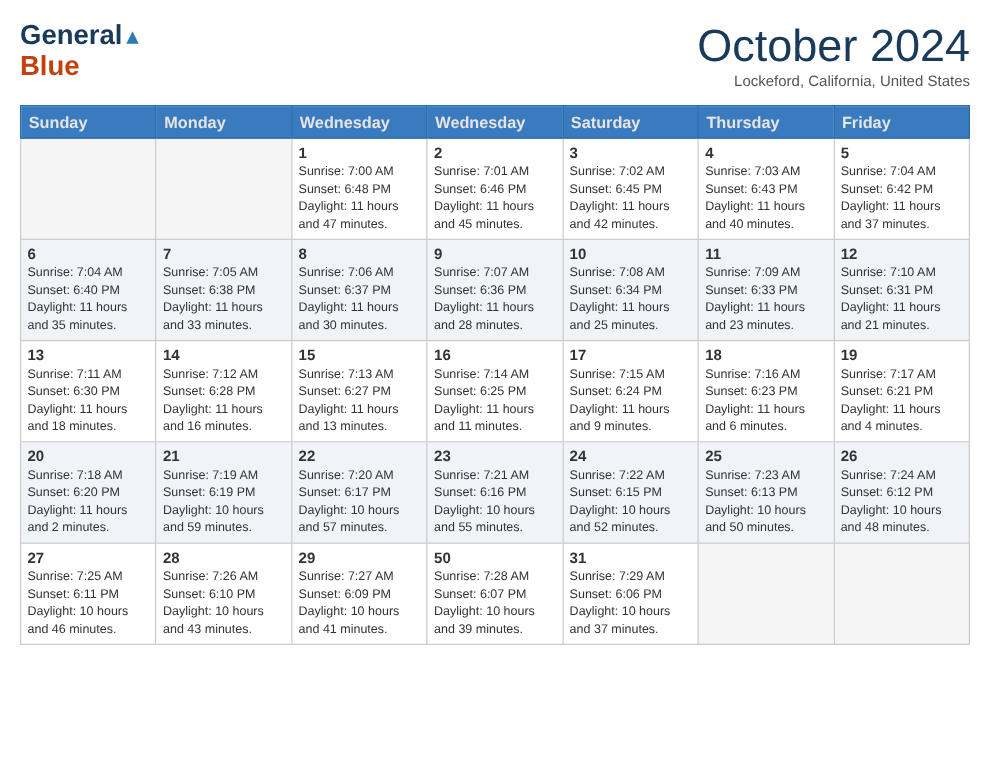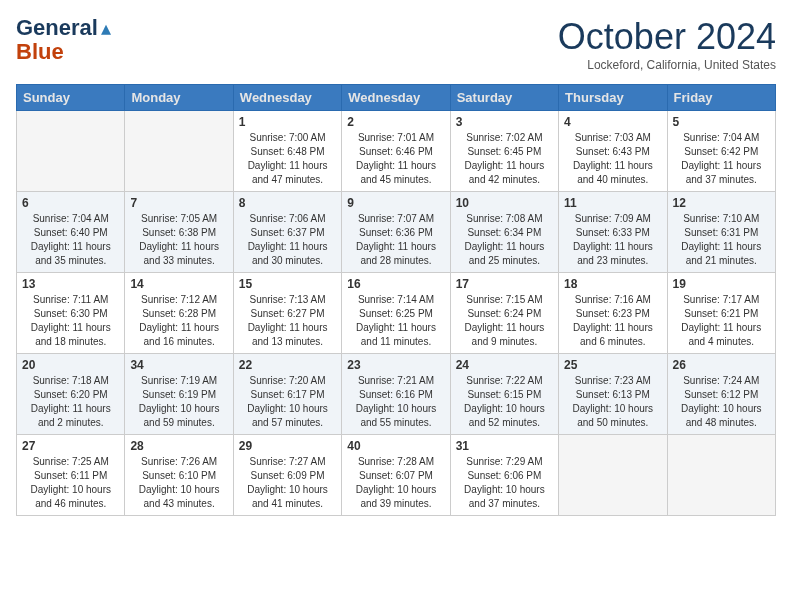--- a/index.html
+++ b/index.html
@@ -72,21 +72,20 @@
       font-size: 12px;
       font-weight: bold;
       color: #333;
       display: block;
       margin-bottom: 2px;
     }
     .day-info {
       font-size: 10px;
       color: #333;
       line-height: 1.4;
-      text-align: center;
     }
     .row-shade td {
       background: #f0f4f8;
     }
   </style>
 </head>
 <body>
 
 <div class="header">
   <div class="logo">
@@ -198,21 +197,21 @@
           <span class="day-num">19</span>
           <div class="day-info">Sunrise: 7:17 AM<br>Sunset: 6:21 PM<br>Daylight: 11 hours and 4 minutes.</div>
         </td>
       </tr>
       <tr class="row-shade">
         <td>
           <span class="day-num">20</span>
           <div class="day-info">Sunrise: 7:18 AM<br>Sunset: 6:20 PM<br>Daylight: 11 hours and 2 minutes.</div>
         </td>
         <td>
-          <span class="day-num">34</span>
+          <span class="day-num">21</span>
           <div class="day-info">Sunrise: 7:19 AM<br>Sunset: 6:19 PM<br>Daylight: 10 hours and 59 minutes.</div>
         </td>
         <td>
           <span class="day-num">22</span>
           <div class="day-info">Sunrise: 7:20 AM<br>Sunset: 6:17 PM<br>Daylight: 10 hours and 57 minutes.</div>
         </td>
         <td>
           <span class="day-num">23</span>
           <div class="day-info">Sunrise: 7:21 AM<br>Sunset: 6:16 PM<br>Daylight: 10 hours and 55 minutes.</div>
         </td>
@@ -236,21 +235,21 @@
         </td>
         <td>
           <span class="day-num">28</span>
           <div class="day-info">Sunrise: 7:26 AM<br>Sunset: 6:10 PM<br>Daylight: 10 hours and 43 minutes.</div>
         </td>
         <td>
           <span class="day-num">29</span>
           <div class="day-info">Sunrise: 7:27 AM<br>Sunset: 6:09 PM<br>Daylight: 10 hours and 41 minutes.</div>
         </td>
         <td>
-          <span class="day-num">40</span>
+          <span class="day-num">50</span>
           <div class="day-info">Sunrise: 7:28 AM<br>Sunset: 6:07 PM<br>Daylight: 10 hours and 39 minutes.</div>
         </td>
         <td>
           <span class="day-num">31</span>
           <div class="day-info">Sunrise: 7:29 AM<br>Sunset: 6:06 PM<br>Daylight: 10 hours and 37 minutes.</div>
         </td>
         <td class="empty"></td>
         <td class="empty"></td>
       </tr>
     </tbody>

